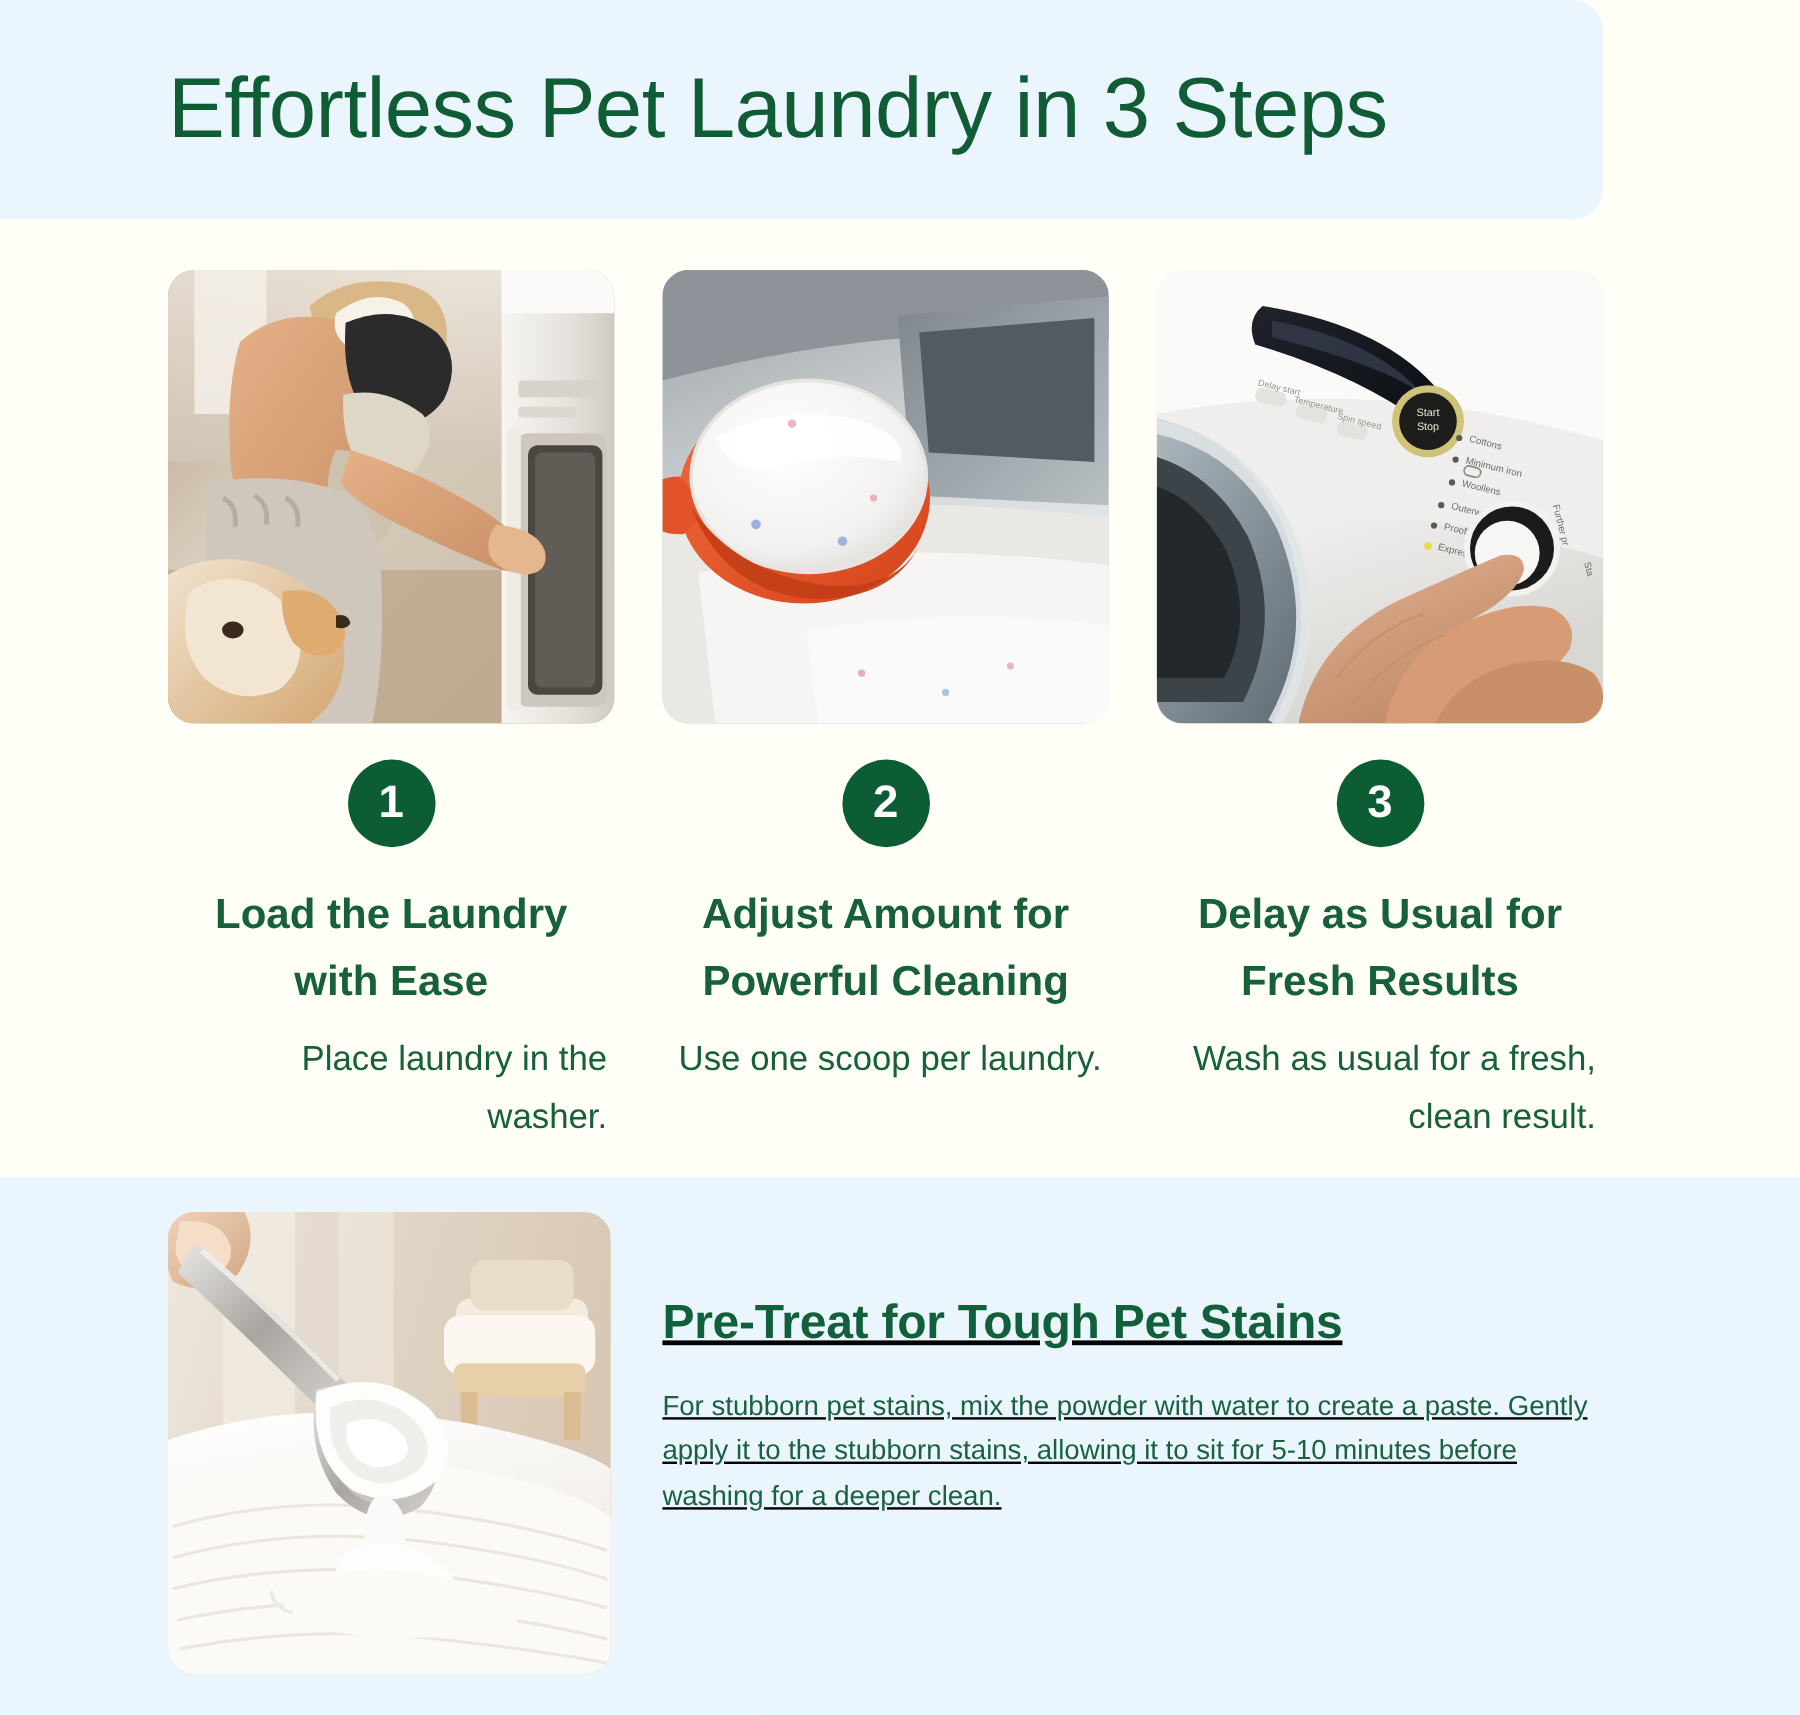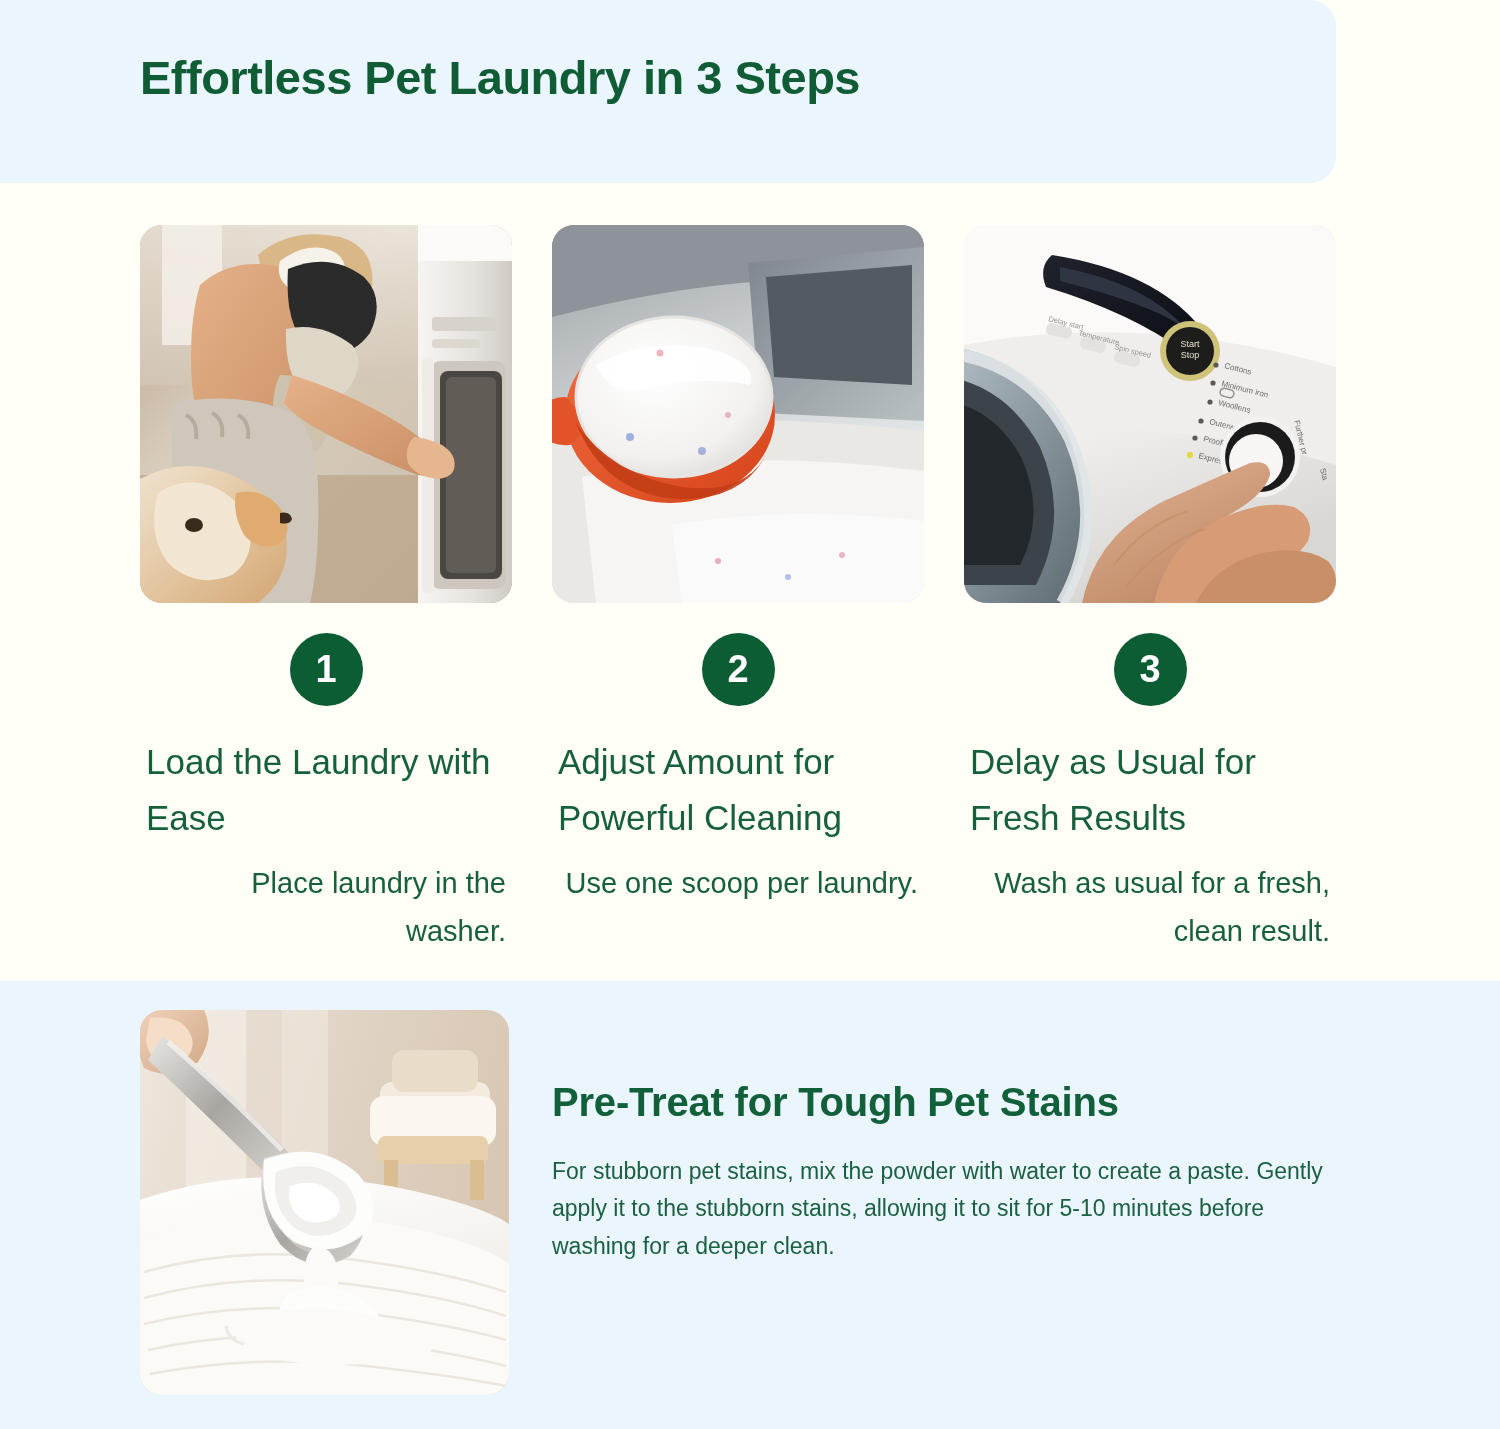--- a/index.html
+++ b/index.html
@@ -26,22 +26,22 @@
     top: 0;
     width: 1336px;
     height: 183px;
     background: #eaf5fe;
     border-radius: 0 26px 26px 0;
   }
   .header-title {
     position: absolute;
     left: 140px;
     top: 50px;
-    font-size: 47px;
-    font-weight: bold;
+    font-size: 71px;
+    font-weight: normal;
     color: #0f5c35;
     letter-spacing: -0.5px;
     white-space: nowrap;
   }
 
   
   .steps-row {
     position: absolute;
     left: 140px;
     top: 225px;
@@ -76,23 +76,23 @@
     align-items: center;
     justify-content: center;
     font-size: 38px;
     font-weight: bold;
     margin-top: 30px;
   }
 
   .step-title {
     margin-top: 28px;
     font-size: 35px;
-    font-weight: normal;
+    font-weight: bold;
     color: #17603c;
-    text-align: left;
+    text-align: center;
     line-height: 1.6;
     width: 360px;
   }
 
   .step-desc {
     margin-top: 14px;
     font-size: 29px;
     color: #17603c;
     text-align: right;
     line-height: 1.65;
@@ -118,20 +118,21 @@
     overflow: hidden;
     background: #efeae3;
   }
   .bottom-photo svg { display: block; width: 100%; height: 100%; }
 
   .bottom-text {
     position: absolute;
     left: 552px;
     top: 1080px;
     width: 790px;
+    text-decoration: underline;
   }
   .bottom-heading {
     font-size: 40px;
     font-weight: bold;
     color: #11603a;
     letter-spacing: -0.2px;
     white-space: nowrap;
   }
   .bottom-body {
     margin-top: 28px;

